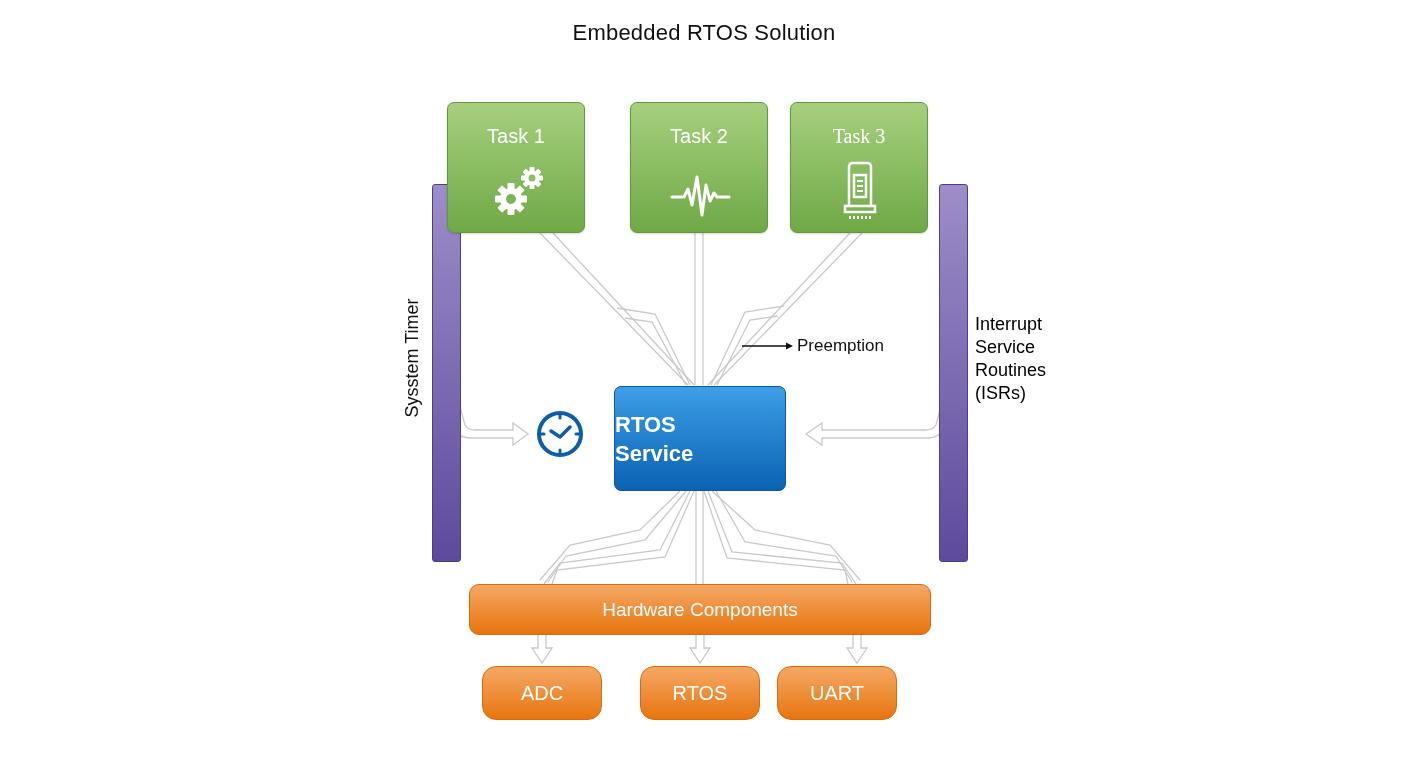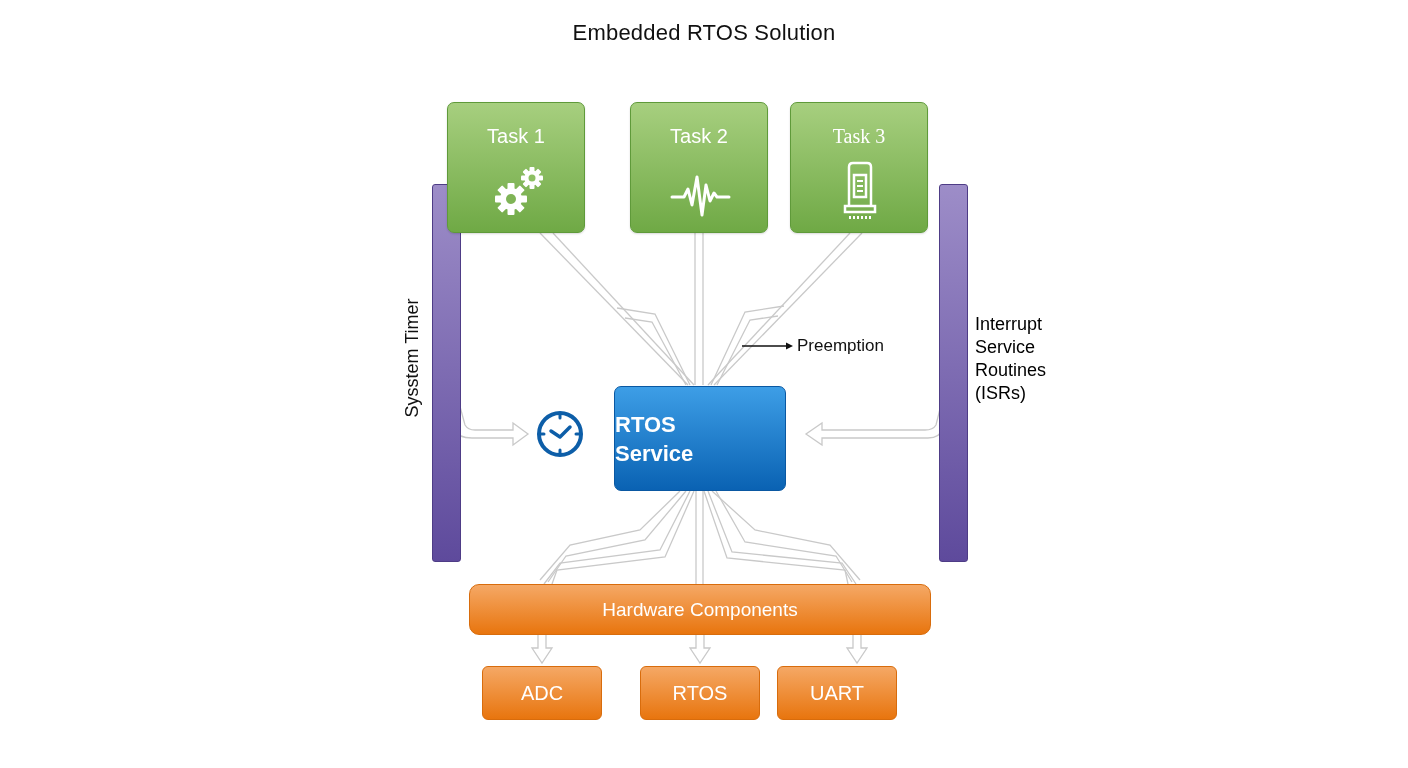--- a/index.html
+++ b/index.html
@@ -31,21 +31,21 @@
     background: linear-gradient(#3d9ee6, #0a62b3); border: 1px solid #0a58a2; box-sizing: border-box;
     display: flex; flex-direction: column; align-items: flex-start; justify-content: center;
     color: #fff; font-size: 22px; line-height: 29px; font-weight: bold;
   }
   .hw {
     position: absolute; left: 469px; top: 584px; width: 462px; height: 51px; border-radius: 10px;
     background: linear-gradient(#f5a865, #e8750e); border: 1px solid #d86c0c; box-sizing: border-box;
     color: #fff; font-size: 19px; text-align: center; line-height: 49px;
   }
   .periph {
-    position: absolute; top: 666px; width: 120px; height: 54px; border-radius: 6px;
+    position: absolute; top: 666px; width: 120px; height: 54px; border-radius: 14px;
     background: linear-gradient(#f5a865, #e8750e); border: 1px solid #d86c0c; box-sizing: border-box;
     color: #fff; font-size: 20px; text-align: center; line-height: 52px;
   }
   .vlabel {
     position: absolute; left: 412px; top: 358px; transform: translate(-50%, -50%) rotate(-90deg);
     font-size: 18px; color: #111; white-space: nowrap;
   }
   .isr-label {
     position: absolute; left: 975px; top: 313px; font-size: 18px; line-height: 23px; color: #000000;
   }

